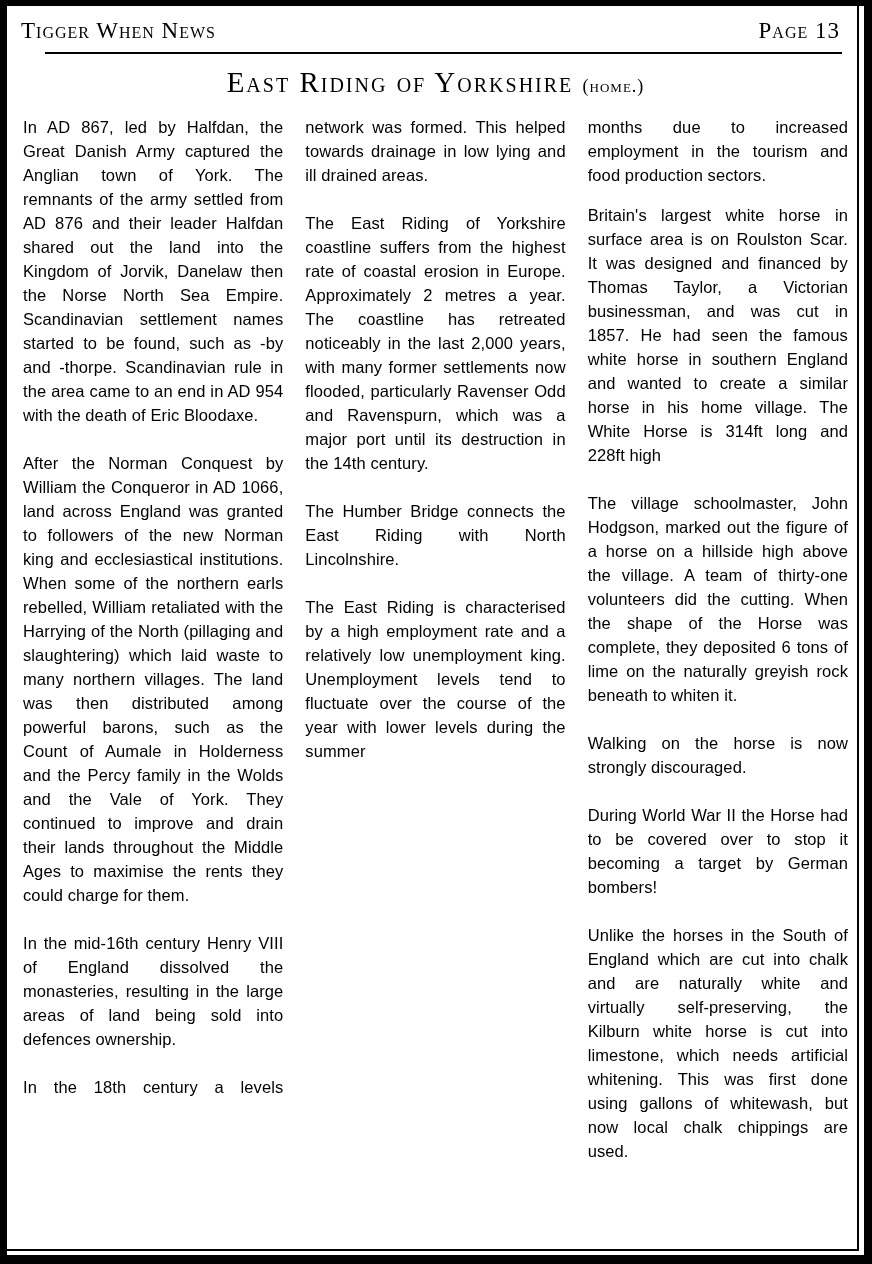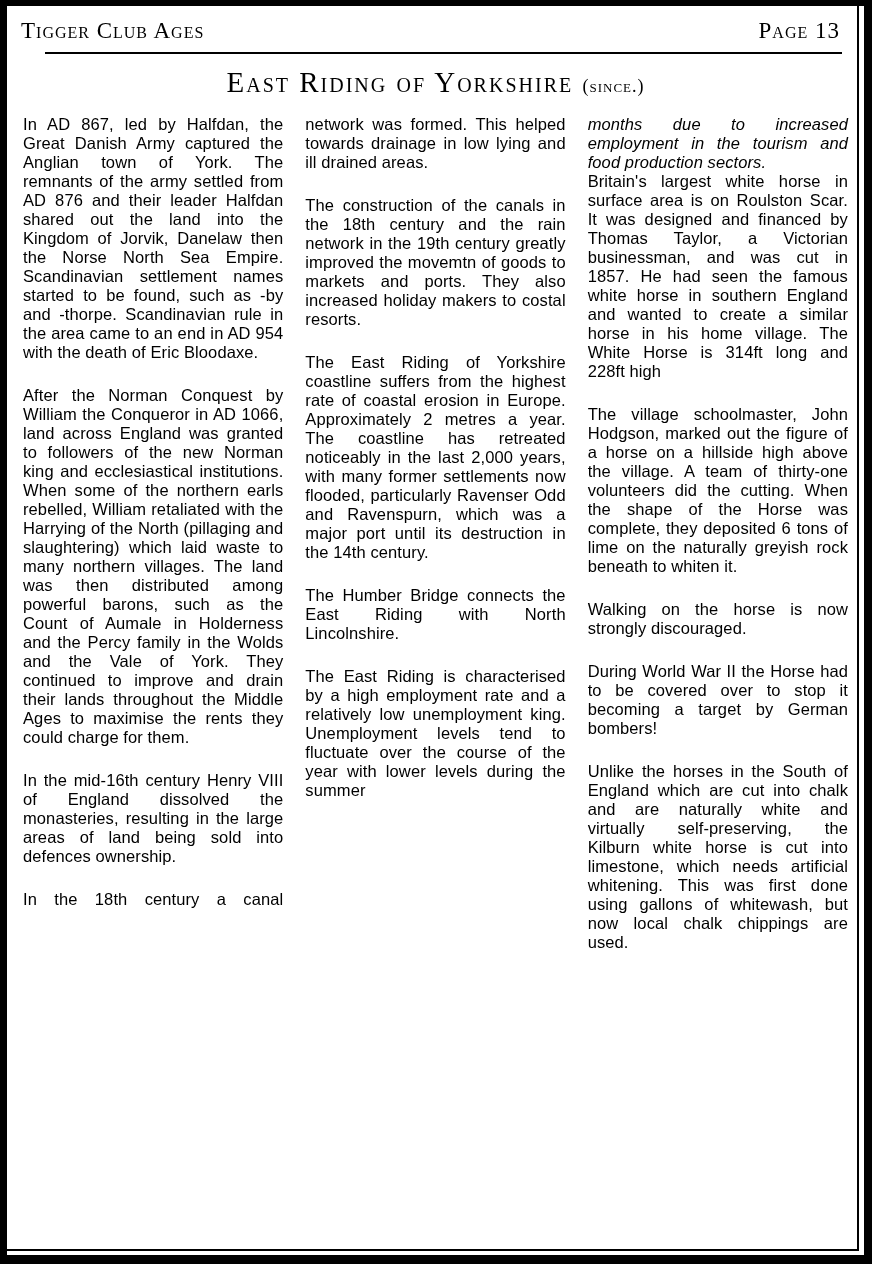--- a/index.html
+++ b/index.html
@@ -62,63 +62,61 @@
   .columns {
     display: flex;
     gap: 22px;
     padding: 16px 16px 0 16px;
   }
   .column {
     flex: 1 1 0;
     min-width: 0;
     text-align: justify;
     font-size: 16.5px;
-    line-height: 19px;
+    line-height: 24px;
     letter-spacing: 0.1px;
   }
   .column p {
     margin: 0 0 24px 0;
   }
   .column p.cont {
     text-align-last: justify;
   }
   .column p.no-gap {
-    margin-bottom: 0;
-    font-style: italic;
+    margin-bottom: 16px;
   }
 </style>
 </head>
 <body>
 
 <div class="page">
   <div class="inner-line"></div>
 
   <div class="header">
-    <span>Tigger Club Ages</span>
+    <span>Tigger When News</span>
     <span>Page 13</span>
   </div>
 
   <div class="rule"></div>
 
   <div class="title">
     <span>East Riding of Yorkshire</span>
-    <span class="suffix">(since.)</span>
+    <span class="suffix">(home.)</span>
   </div>
 
   <div class="columns">
     <div class="column">
       <p>In AD 867, led by Halfdan, the Great Danish Army captured the Anglian town of York. The remnants of the army settled from AD 876 and their leader Halfdan shared out the land into the Kingdom of Jorvik, Danelaw then the Norse North Sea Empire. Scandinavian settlement names started to be found, such as -by and -thorpe. Scandinavian rule in the area came to an end in AD 954 with the death of Eric Bloodaxe.</p>
       <p>After the Norman Conquest by William the Conqueror in AD 1066, land across England was granted to followers of the new Norman king and ecclesiastical institutions. When some of the northern earls rebelled, William retaliated with the Harrying of the North (pillaging and slaughtering) which laid waste to many northern villages. The land was then distributed among powerful barons, such as the Count of Aumale in Holderness and the Percy family in the Wolds and the Vale of York. They continued to improve and drain their lands throughout the Middle Ages to maximise the rents they could charge for them.</p>
       <p>In the mid-16th century Henry VIII of England dissolved the monasteries, resulting in the large areas of land being sold into defences ownership.</p>
-      <p class="cont">In the 18th century a canal</p>
+      <p class="cont">In the 18th century a levels</p>
     </div>
 
     <div class="column">
       <p>network was formed. This helped towards drainage in low lying and ill drained areas.</p>
-      <p>The construction of the canals in the 18th century and the rain network in the 19th century greatly improved the movemtn of goods to markets and ports. They also increased holiday makers to costal resorts.</p>
       <p>The East Riding of Yorkshire coastline suffers from the highest rate of coastal erosion in Europe. Approximately 2 metres a year. The coastline has retreated noticeably in the last 2,000 years, with many former settlements now flooded, particularly Ravenser Odd and Ravenspurn, which was a major port until its destruction in the 14th century.</p>
       <p>The Humber Bridge connects the East Riding with North Lincolnshire.</p>
       <p class="cont">The East Riding is characterised by a high employment rate and a relatively low unemployment king. Unemployment levels tend to fluctuate over the course of the year with lower levels during the summer</p>
     </div>
 
     <div class="column">
       <p class="no-gap">months due to increased employment in the tourism and food production sectors.</p>
       <p>Britain's largest white horse in surface area is on Roulston Scar. It was designed and financed by Thomas Taylor, a Victorian businessman, and was cut in 1857. He had seen the famous white horse in southern England and wanted to create a similar horse in his home village. The White Horse is 314ft long and 228ft high</p>
       <p>The village schoolmaster, John Hodgson, marked out the figure of a horse on a hillside high above the village. A team of thirty-one volunteers did the cutting. When the shape of the Horse was complete, they deposited 6 tons of lime on the naturally greyish rock beneath to whiten it.</p>
       <p>Walking on the horse is now strongly discouraged.</p>

